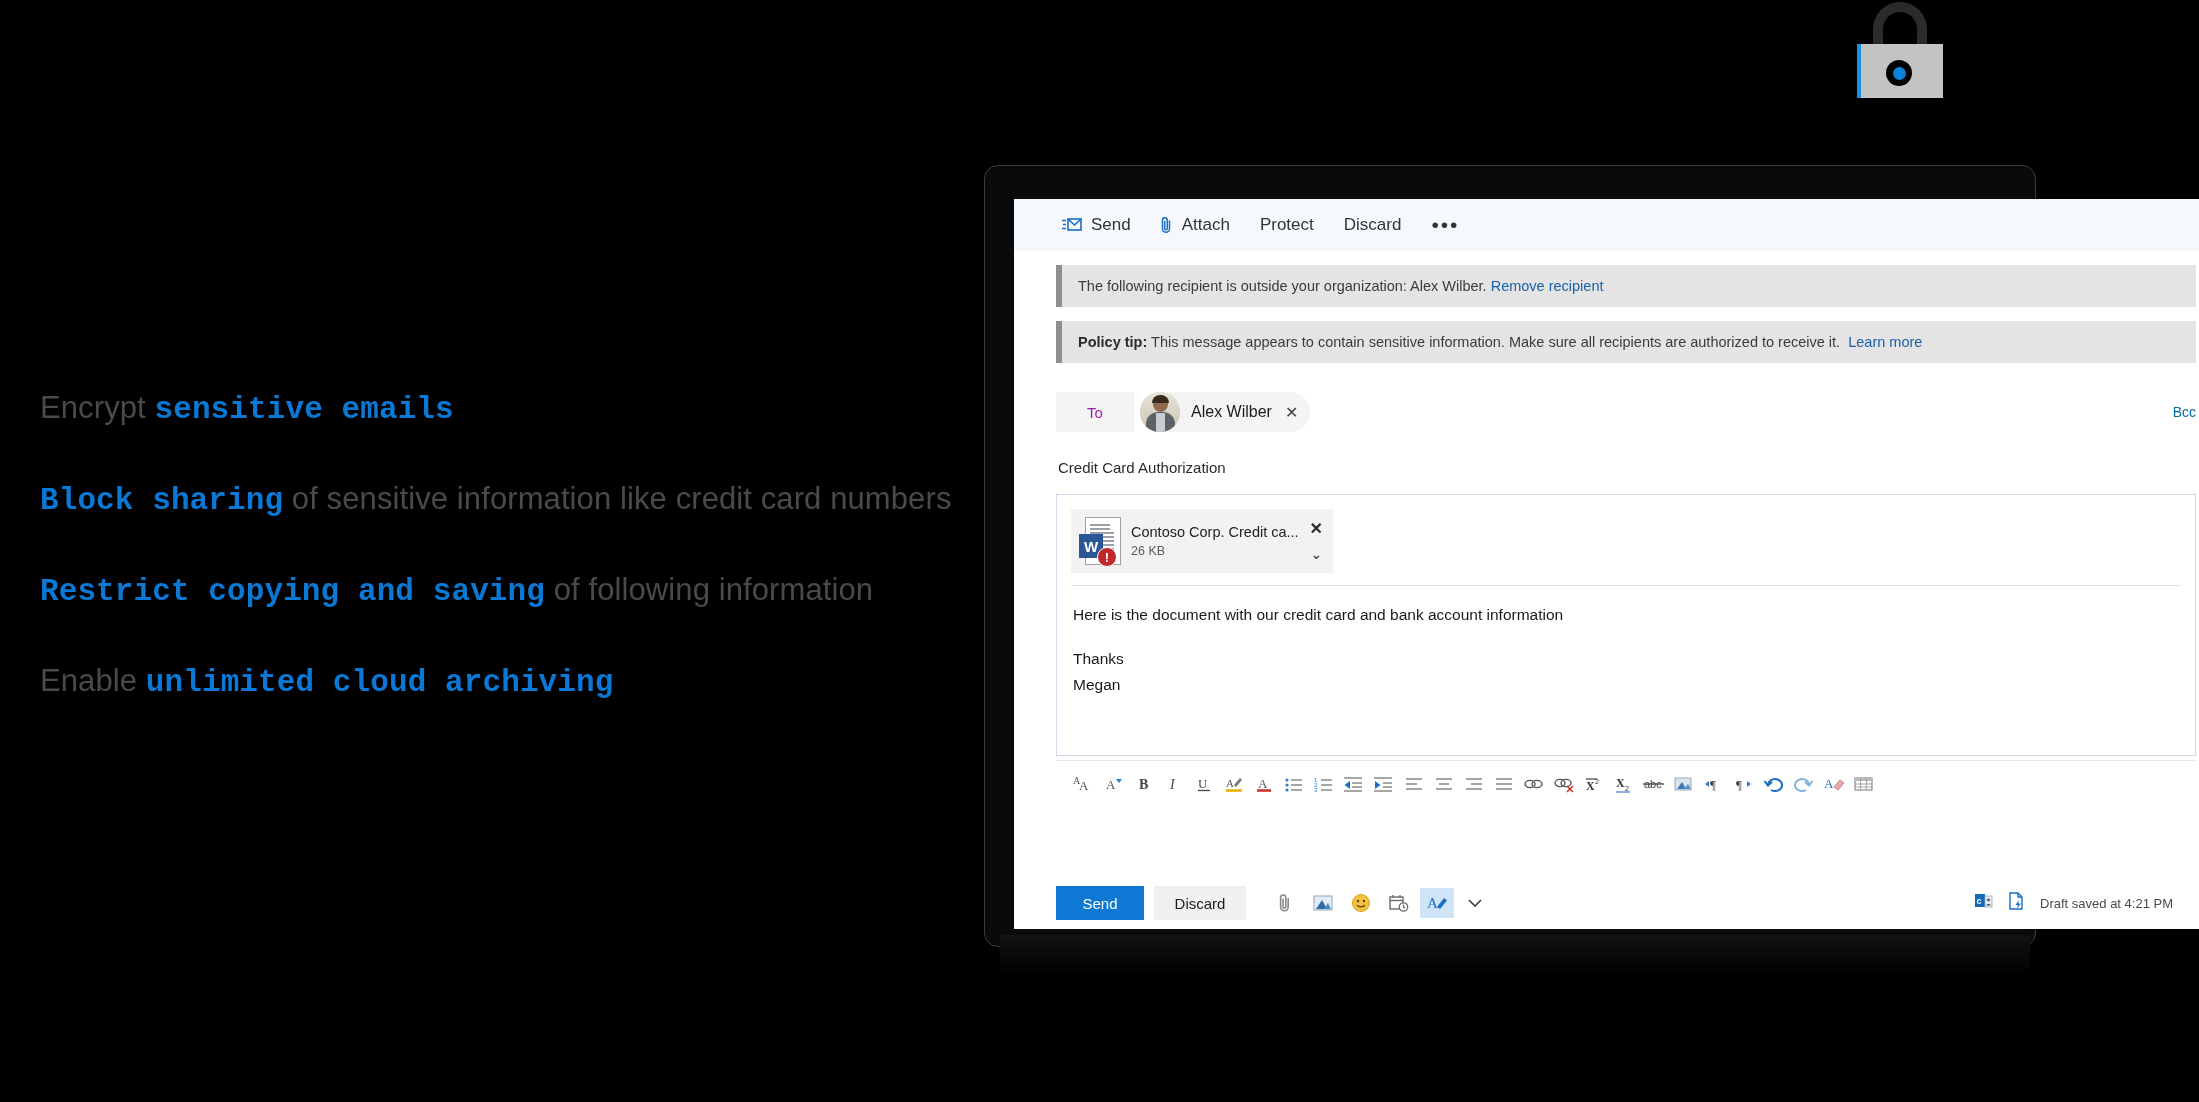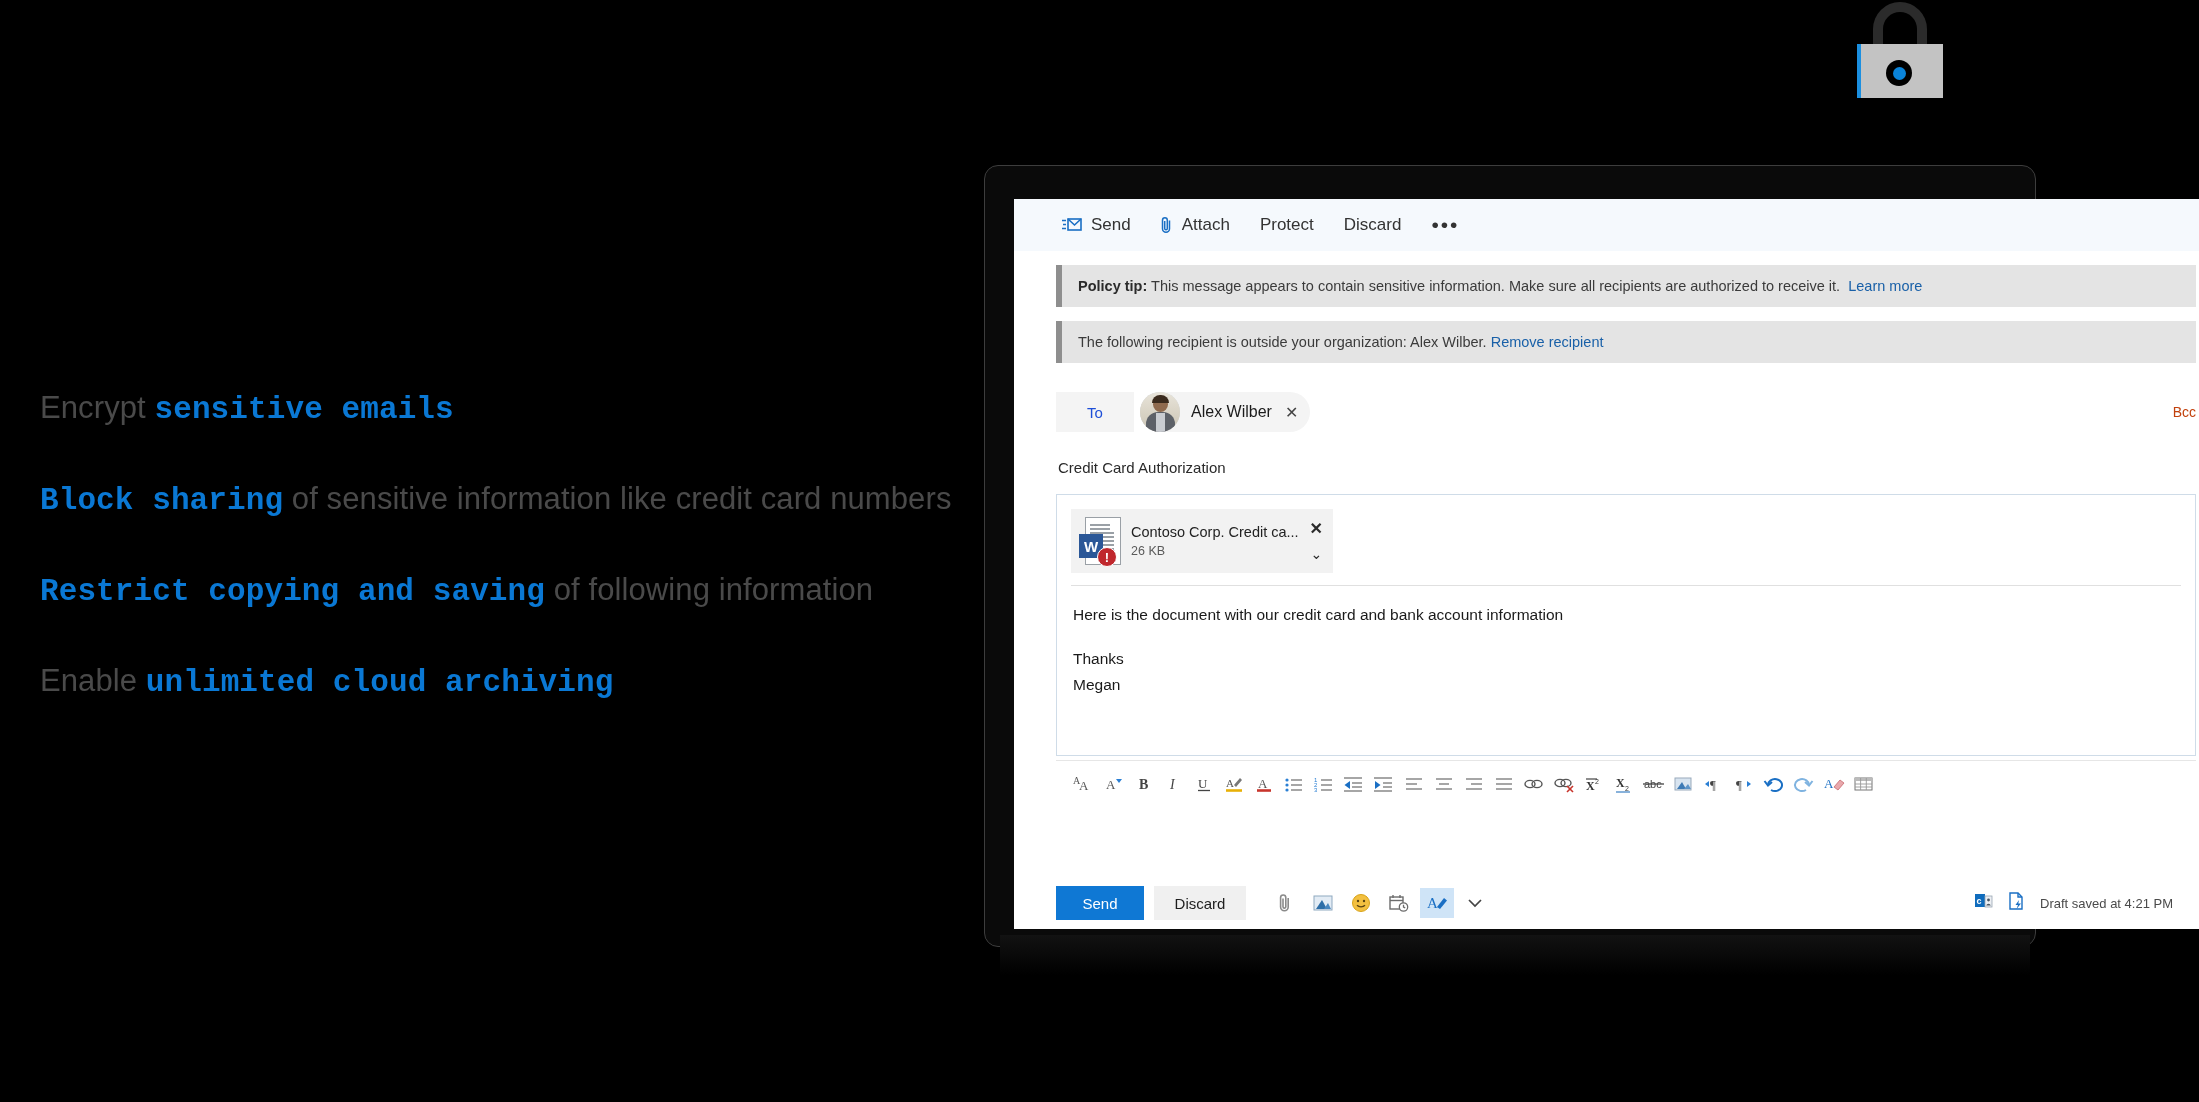--- a/index.html
+++ b/index.html
@@ -96,40 +96,40 @@
     padding:13px 16px;font-size:14.5px;color:#3b3b3b;
     margin-top:14px;
   }
   .infobar b{font-weight:700;color:#2b2b2b;}
   .infobar a{color:#1960a8;text-decoration:none;cursor:pointer;}
 
   
   #torow{display:flex;align-items:center;margin-top:28px;position:relative;height:42px;}
   #to-btn{
     background:#f4f4f4;width:78px;height:40px;display:flex;align-items:center;
-    justify-content:center;font-size:15px;color:#1d4ed8;cursor:pointer;
+    justify-content:center;font-size:15px;color:#a21caf;cursor:pointer;
   }
   #recipient-pill{
     display:flex;align-items:center;background:#f4f4f4;border-radius:22px;
     height:40px;padding-right:6px;margin-left:6px;cursor:pointer;
   }
   #avatar{
     width:40px;height:40px;border-radius:50%;overflow:hidden;flex:none;
     background:#cfd6dd;position:relative;
   }
   .av-sky{position:absolute;inset:0;background:linear-gradient(180deg,#e8e4da 0%,#d8d2c4 55%,#cbc5b6 100%);}
   .av-head{position:absolute;left:13px;top:5px;width:15px;height:15px;border-radius:50%;background:#8f6a4e;}
   .av-hair{position:absolute;left:12px;top:3px;width:17px;height:8px;border-radius:9px 9px 0 0;background:#3a2a1d;}
   .av-body{position:absolute;left:6px;top:20px;width:29px;height:21px;border-radius:12px 12px 0 0;background:#5d6168;}
   .av-shirt{position:absolute;left:16px;top:21px;width:9px;height:19px;background:#c9ccd1;}
   #recipient-name{font-size:16px;color:#1b1b1b;margin:0 13px 0 11px;text-align:center;}
   #recipient-remove{font-size:16px;color:#444;margin-right:6px;cursor:pointer;}
   #bcc-btn{
     position:absolute;right:0;top:50%;transform:translateY(-50%);
-    font-size:14px;color:#c2410c;cursor:pointer;
+    font-size:14px;color:#0369a1;cursor:pointer;
   }
 
   
   #subject{font-size:15px;color:#2a2a2a;margin-top:26px;padding-left:2px;cursor:text;}
 
   
   #bodypanel{
     margin-top:18px;border:1px solid #cfdce8;background:#fff;
     min-height:260px;position:relative;
   }
@@ -267,27 +267,27 @@
   <div id="scrollwrap">
 
     <div id="scrollbar">
       <div id="sb-up">^</div>
       <div id="sb-thumb"></div>
     </div>
 
     <div id="scrollinner">
 
       <div class="infobar">
+        <span>The following recipient is outside your organization: Alex Wilber.</span>
+        <a>Remove recipient</a>
+      </div>
+
+      <div class="infobar">
         <b>Policy tip:</b><span> This message appears to contain sensitive information. Make sure all recipients are authorized to receive it.</span>
         &nbsp;<a>Learn more</a>
-      </div>
-
-      <div class="infobar">
-        <span>The following recipient is outside your organization: Alex Wilber.</span>
-        <a>Remove recipient</a>
       </div>
 
       <div id="torow">
         <div id="to-btn">To</div>
         <div id="recipient-pill">
           <div id="avatar">
             <div class="av-sky"></div>
             <div class="av-body"></div>
             <div class="av-shirt"></div>
             <div class="av-head"></div>

